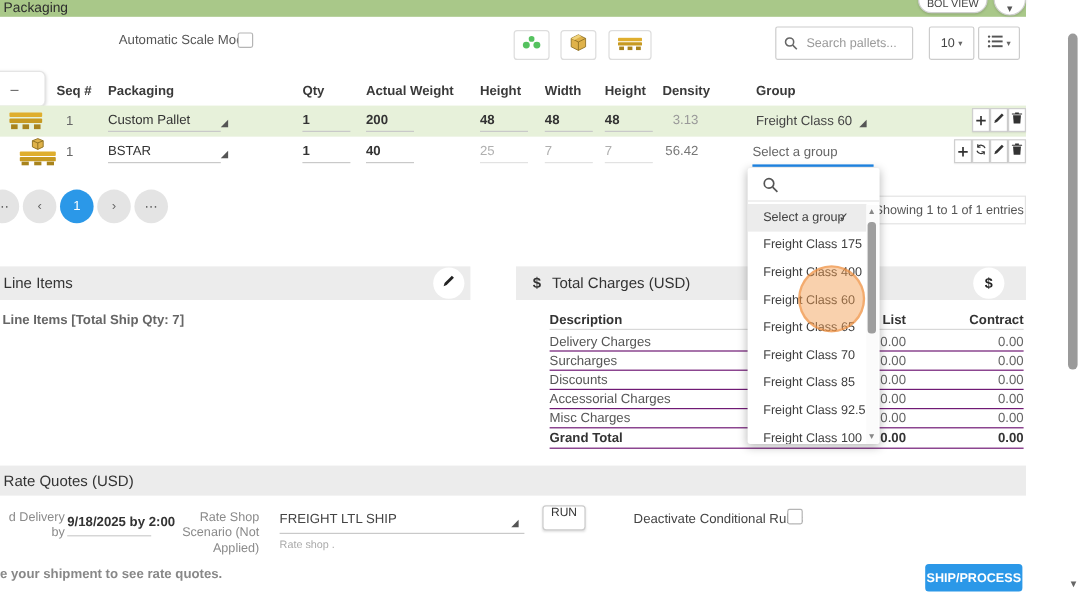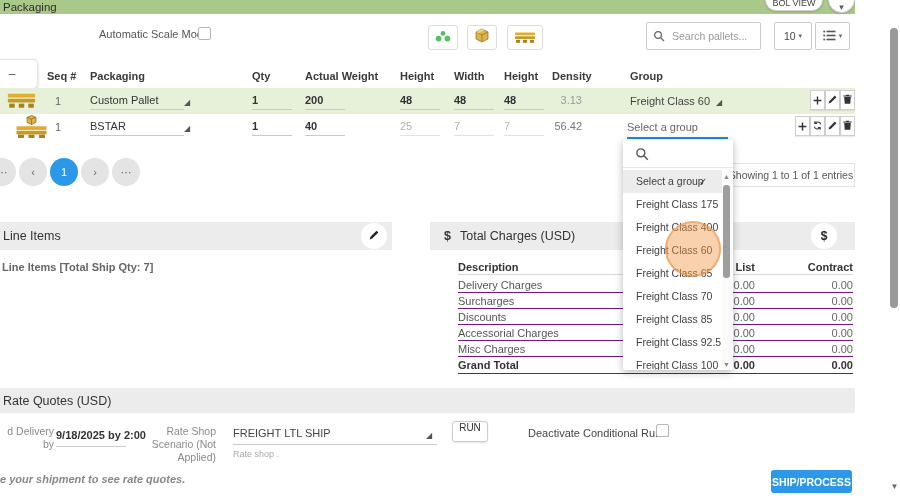--- a/index.html
+++ b/index.html
@@ -332,21 +332,21 @@
   <div class="abs" style="left:233px;top:444px;width:204px;border-top:1px solid #c9c9c9;"></div>
   <div class="abs" style="left:426px;top:431px;font-size:8px;color:#555;">◢</div>
   <div class="abs" style="left:233px;top:449px;font-size:9px;color:#aaa;text-align:center;">Rate shop .</div>
 
   <div class="abs runbtn">
       <span>RUN</span>
     </div>
   <div class="abs" style="left:528px;top:427px;font-size:11px;color:#444;">Deactivate Conditional Rules</div>
   <div class="abs chk" style="left:656px;top:424px;"></div>
 
-  <div class="abs" style="left:0;top:473px;font-size:11px;font-weight:bold;color:#888;font-style:italic;">e your shipment to see rate quotes.</div>
+  <div class="abs" style="left:0;top:473px;font-size:11px;font-weight:bold;color:#888;">e your shipment to see rate quotes.</div>
   <div class="abs shipbtn">
       <span>SHIP/PROCESS</span>
     </div>
 
   <div class="abs scrlthumb"></div>
   <div class="abs" style="left:890px;top:482px;width:9px;text-align:center;font-size:8px;color:#666;">▼</div>
 
 </div>
 
 </body></html>

